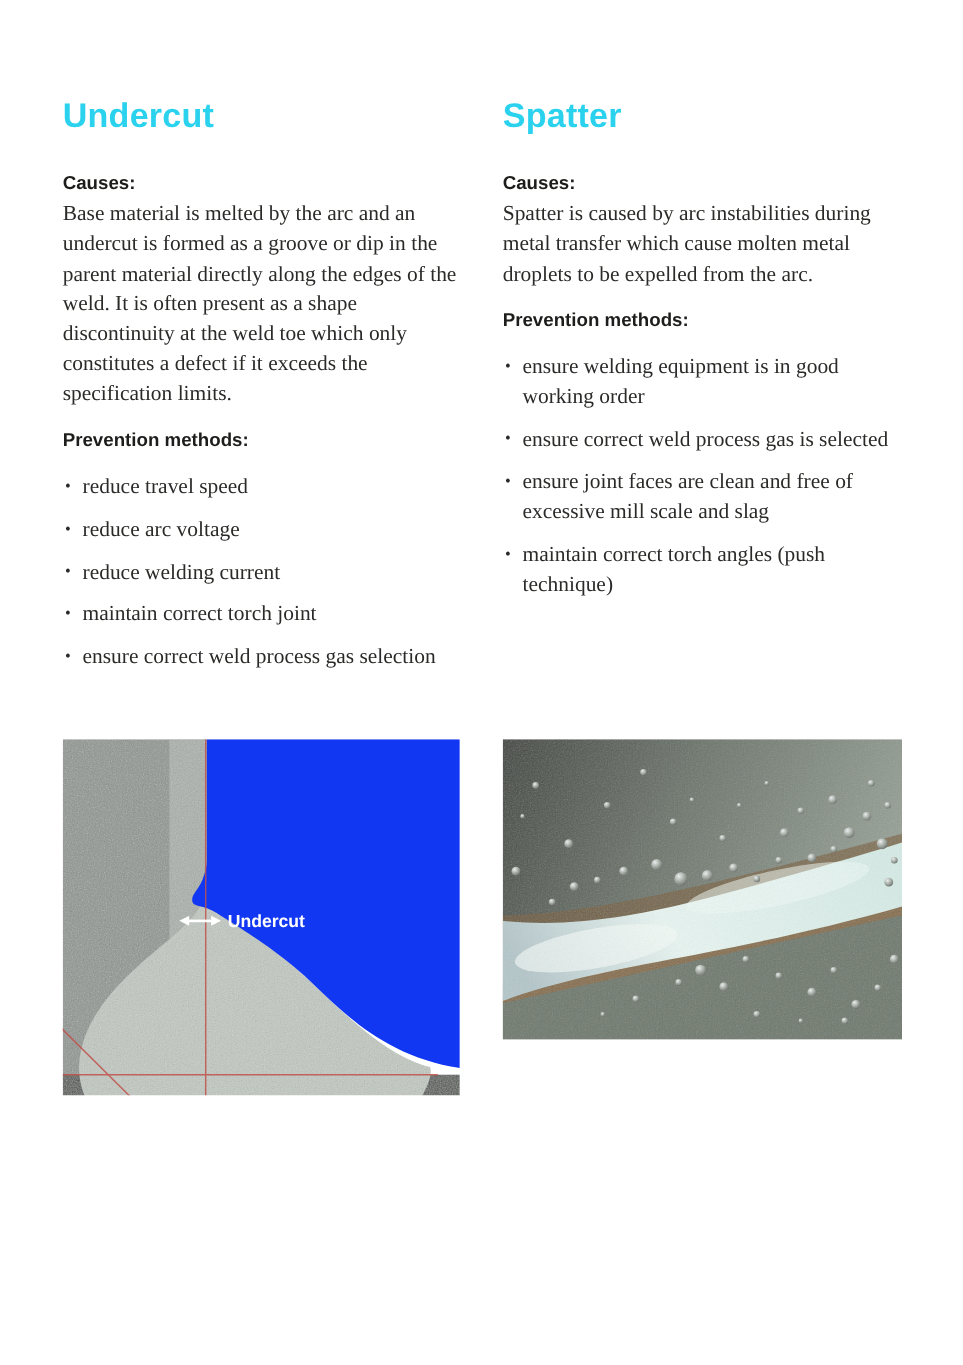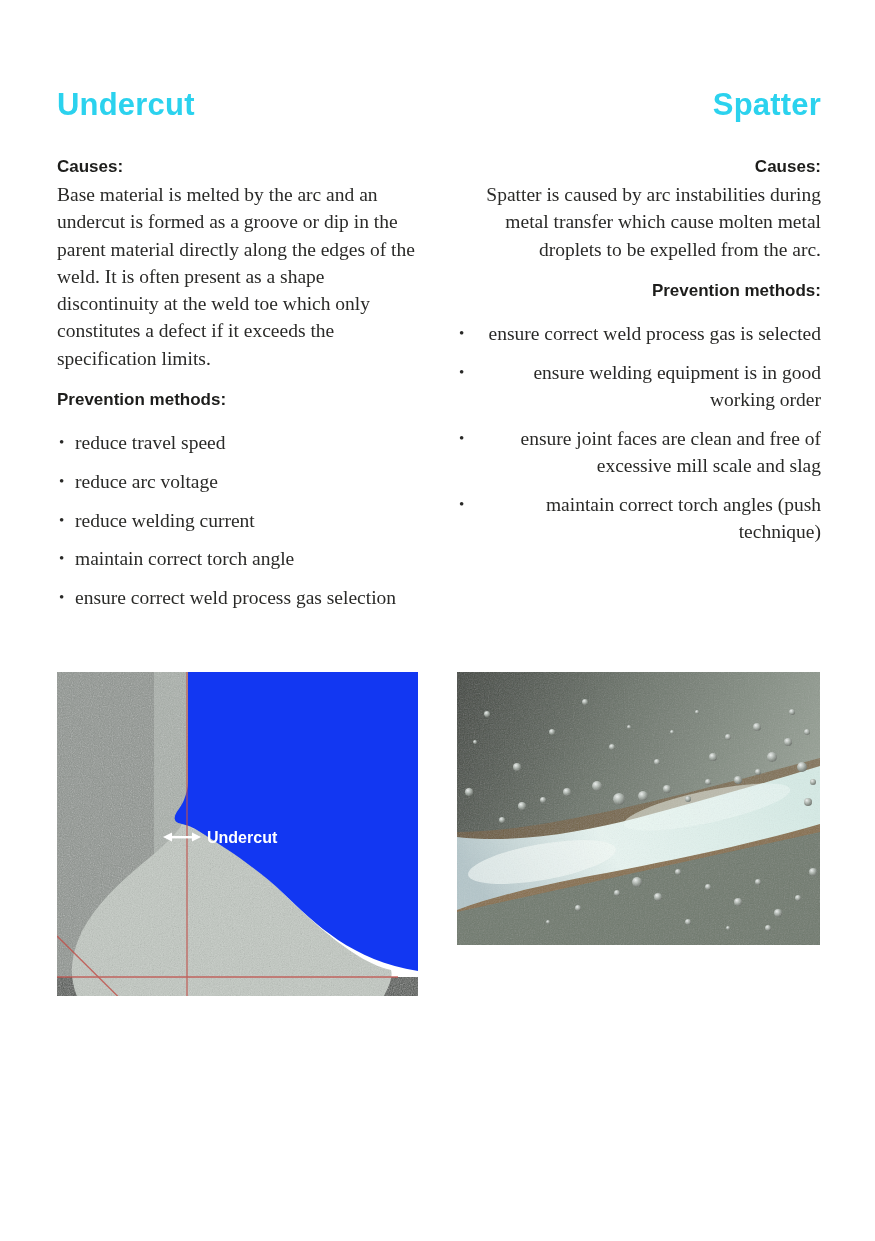--- a/index.html
+++ b/index.html
@@ -2,21 +2,21 @@
 <html><head>
 <meta charset="utf-8">
 <style>
   html,body { margin:0; padding:0; background:#ffffff; }
   .page {
     position:relative; width:875px; height:996px; background:#ffffff;
     overflow:hidden; font-family:"Liberation Serif", serif;
   }
   .col { position:absolute; top:88px; width:364px; }
   .col-left  { left:57px;  }
-  .col-right { left:457px;text-align:right; }
+  .col-right { left:457px; }
 
   .col h1 {
     margin:0; font-family:"Liberation Sans", sans-serif; font-weight:bold;
     font-size:31px; line-height:34px; color:#2bd2ee; letter-spacing:0.2px;
   }
   .col h2 {
     margin:0; font-family:"Liberation Sans", sans-serif; font-weight:bold;
     font-size:17px; line-height:20px; color:#1d1d1b;
   }
   .col h2.causes     { margin-top:35px; }
@@ -54,33 +54,33 @@
 
   <section class="col col-left">
     <h1>Undercut</h1>
     <h2 class="causes">Causes:</h2>
     <p class="causes-text">Base material is melted by the arc and an undercut is formed as a groove or dip in the parent material directly along the edges of the weld. It is often present as a shape discontinuity at the weld toe which only constitutes a defect if it exceeds the specification limits.</p>
     <h2 class="prevention">Prevention methods:</h2>
     <ul class="prevention-list">
       <li>reduce travel speed</li>
       <li>reduce arc voltage</li>
       <li>reduce welding current</li>
-      <li>maintain correct torch angle</li>
+      <li>maintain correct torch joint</li>
       <li>ensure correct weld process gas selection</li>
     </ul>
   </section>
 
   <section class="col col-right">
     <h1>Spatter</h1>
     <h2 class="causes">Causes:</h2>
     <p class="causes-text">Spatter is caused by arc instabilities during metal transfer which cause molten metal droplets to be expelled from the arc.</p>
     <h2 class="prevention">Prevention methods:</h2>
     <ul class="prevention-list">
+      <li>ensure welding equipment is in good working order</li>
       <li>ensure correct weld process gas is selected</li>
-      <li>ensure welding equipment is in good working order</li>
       <li>ensure joint faces are clean and free of excessive mill scale and slag</li>
       <li>maintain correct torch angles (push technique)</li>
     </ul>
   </section>
 
   <figure class="fig fig-left">
     <svg width="361" height="388" viewBox="0 0 361 388">
       <defs>
         <filter id="grainHeavy" x="-5%" y="-5%" width="110%" height="110%">
           <feTurbulence type="fractalNoise" baseFrequency="0.9" numOctaves="2" seed="7" result="n"></feTurbulence>

